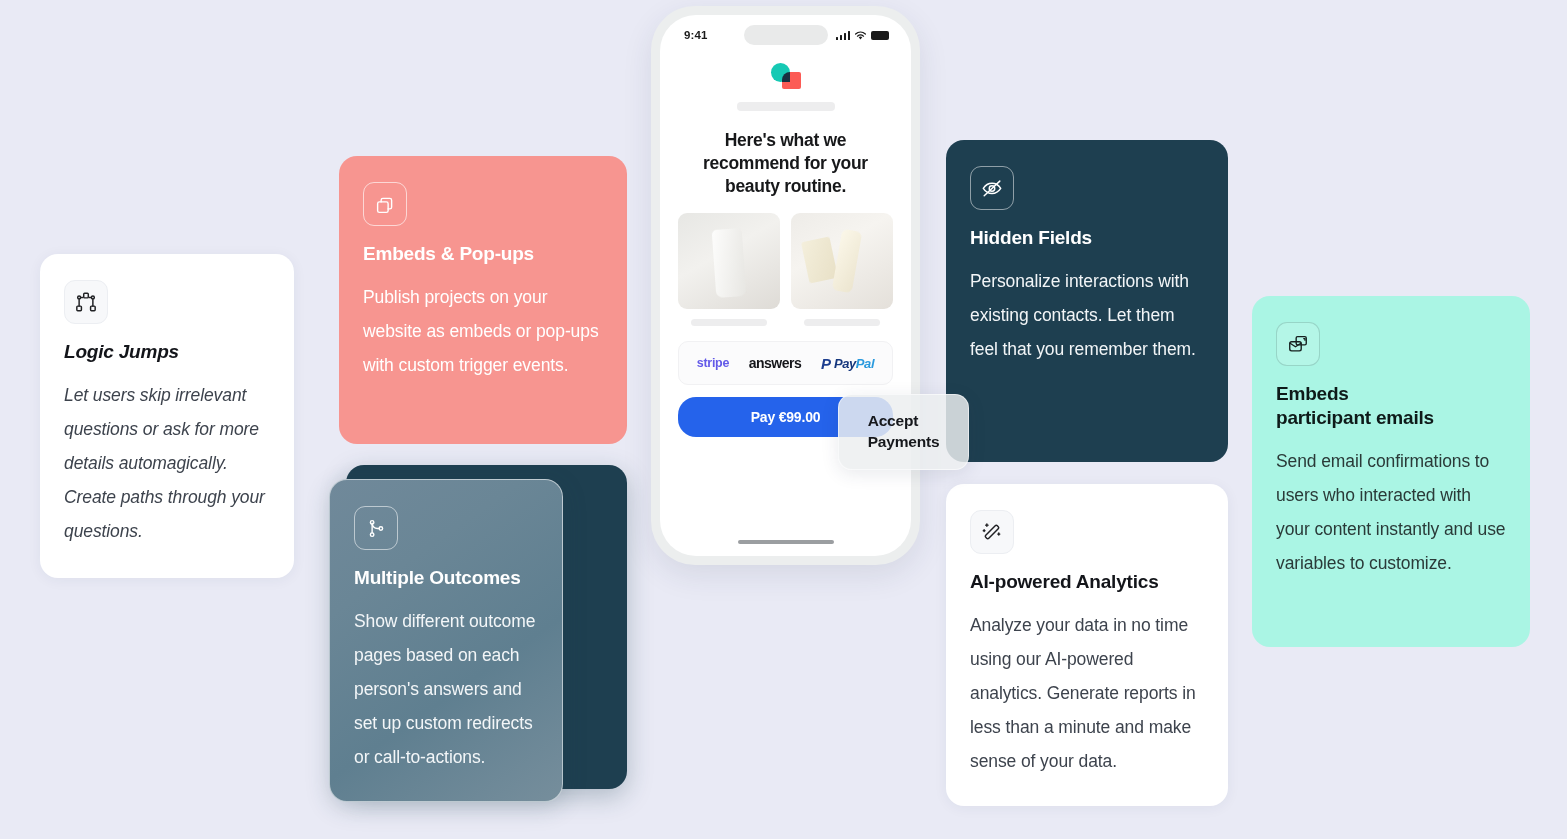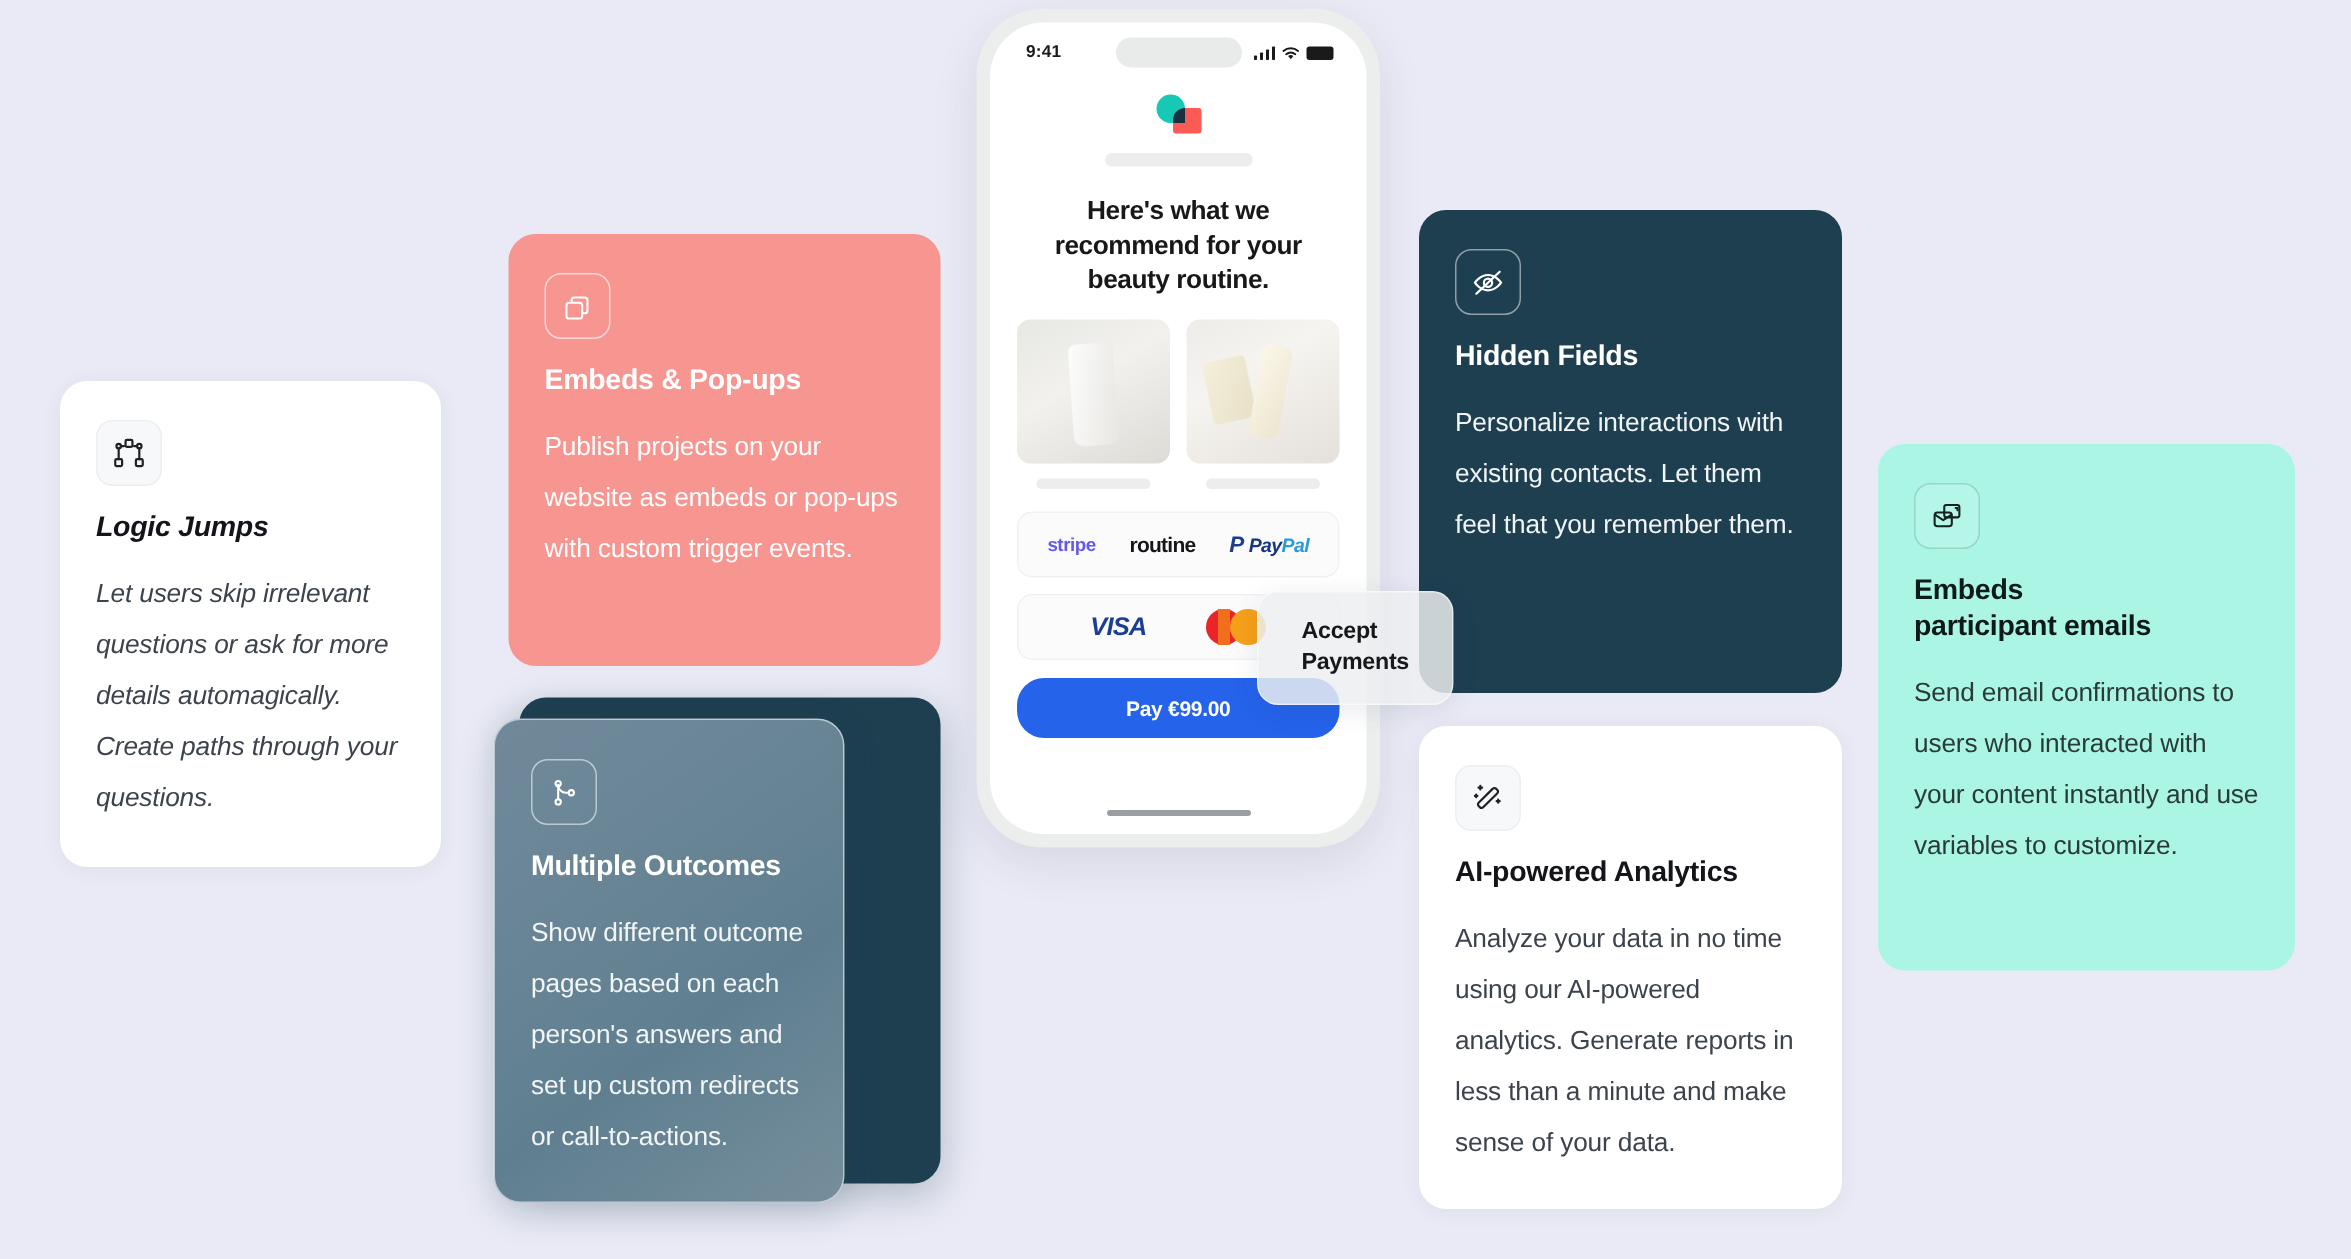--- a/index.html
+++ b/index.html
@@ -353,35 +353,27 @@
           <div class="prod-img b">
               <div class="bot1"></div>
               <div class="bot2"></div>
             </div>
           <div class="prod-cap"></div>
         </div>
       </div>
 
       <div class="pay-box">
         <span class="logo-stripe">stripe</span>
-        <span class="logo-mollie">routine</span>
+        <span class="logo-mollie">answers</span>
         <span class="logo-paypal">
           <span class="pp-mark">P</span>
           <span class="pp-txt"><span class="b">Pay</span><span class="l">Pal</span></span>
         </span>
       </div>
 
-      <div class="pay-box" style="margin-top:11px;justify-content:space-evenly;">
-        <span class="logo-visa">VISA</span>
-        <span class="logo-mc">
-          <span class="mc-r"></span>
-            <span class="mc-y"></span>
-            <span class="mc-m"></span>
-        </span>
-      </div>
 
       <div class="pay-btn">Pay €99.00</div>
 
       <div class="home-ind"></div>
     </div>
   </div>
 
   <div class="accept-badge">
     <span>
       <span>Accept</span><br>

